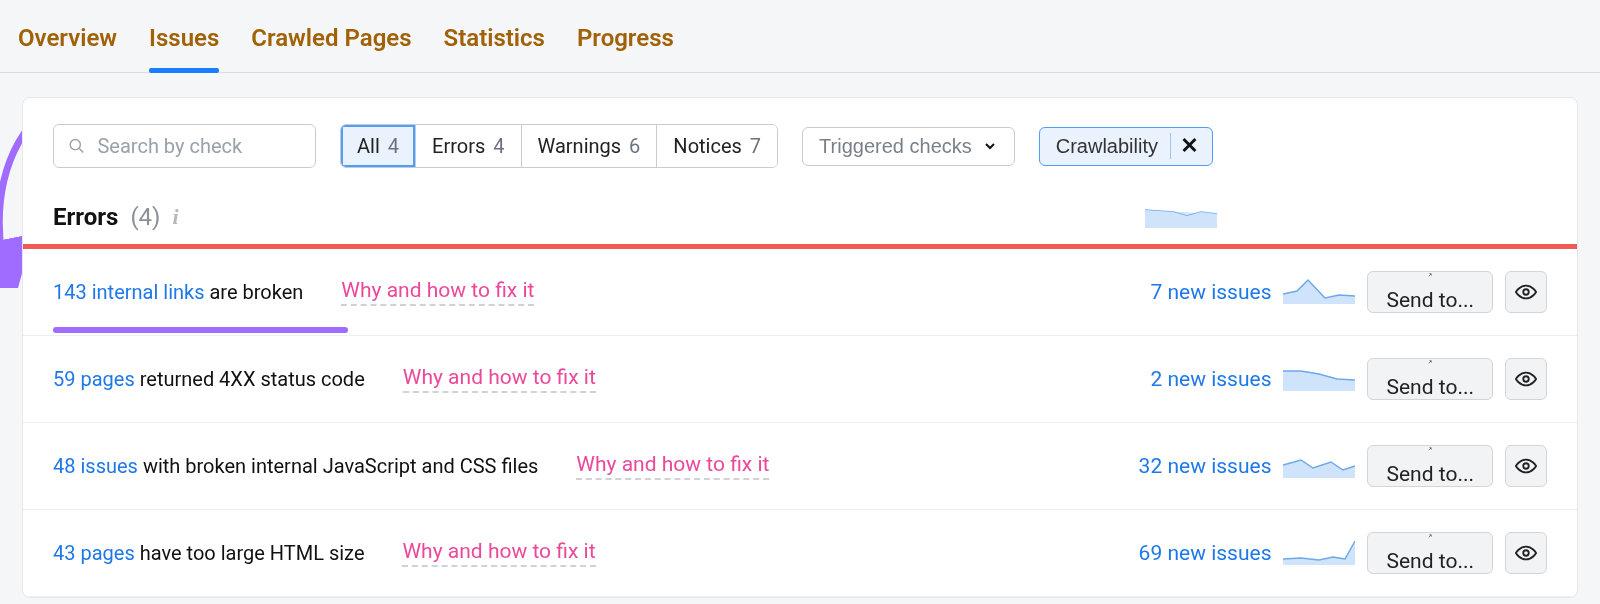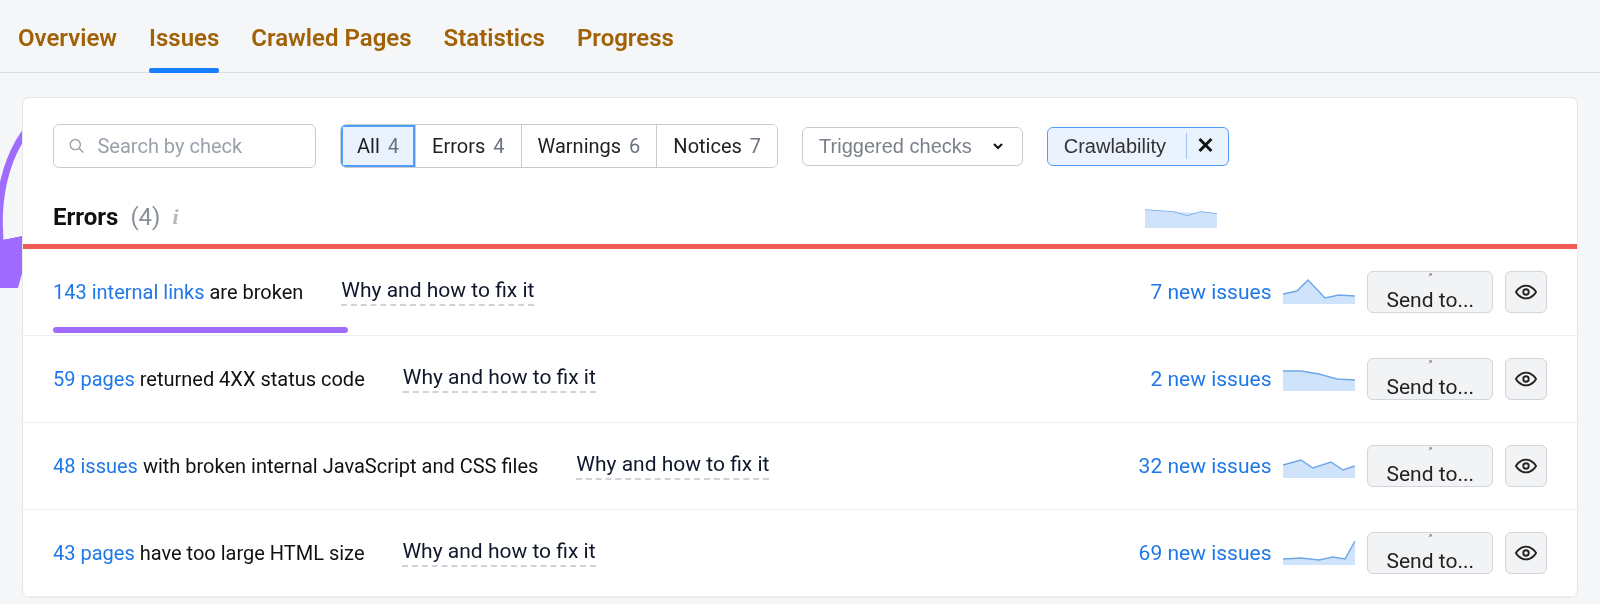--- a/index.html
+++ b/index.html
@@ -91,21 +91,21 @@
   .seg button:last-child { border-right: none; }
   .seg button .count { color: #6b7280; }
   .seg button.active {
     background: #eaf2fe;
     box-shadow: inset 0 0 0 2px #4f9df6;
   }
 
   .pill {
     display: inline-flex;
     align-items: center;
-    gap: 18px;
+    gap: 10px;
     height: 39px;
     border: 1px solid #c8ccd1;
     border-radius: 6px;
     padding: 0 16px;
     font-size: 20px;
     background: #fff;
     cursor: pointer;
     color: #333;
   }
   .pill.muted-text { color: #7a808a; }
@@ -150,21 +150,21 @@
   .row {
     display: flex;
     align-items: center;
     gap: 12px;
     padding: 22px 30px;
     border-bottom: 1px solid #edeff2;
   }
   .issue-text { flex: 0 0 auto; }
   .link-part { color: #1e78e8; }
   .fix-link {
-    color: #0f172a;
+    color: #ec4899;
     border-bottom: 2px dashed #cfd2d7;
     padding-bottom: 2px;
     margin-left: 26px;
     cursor: pointer;
     font-size: 21px;
   }
   .new-issues {
     margin-left: auto;
     color: #1e78e8;
     font-size: 21px;

